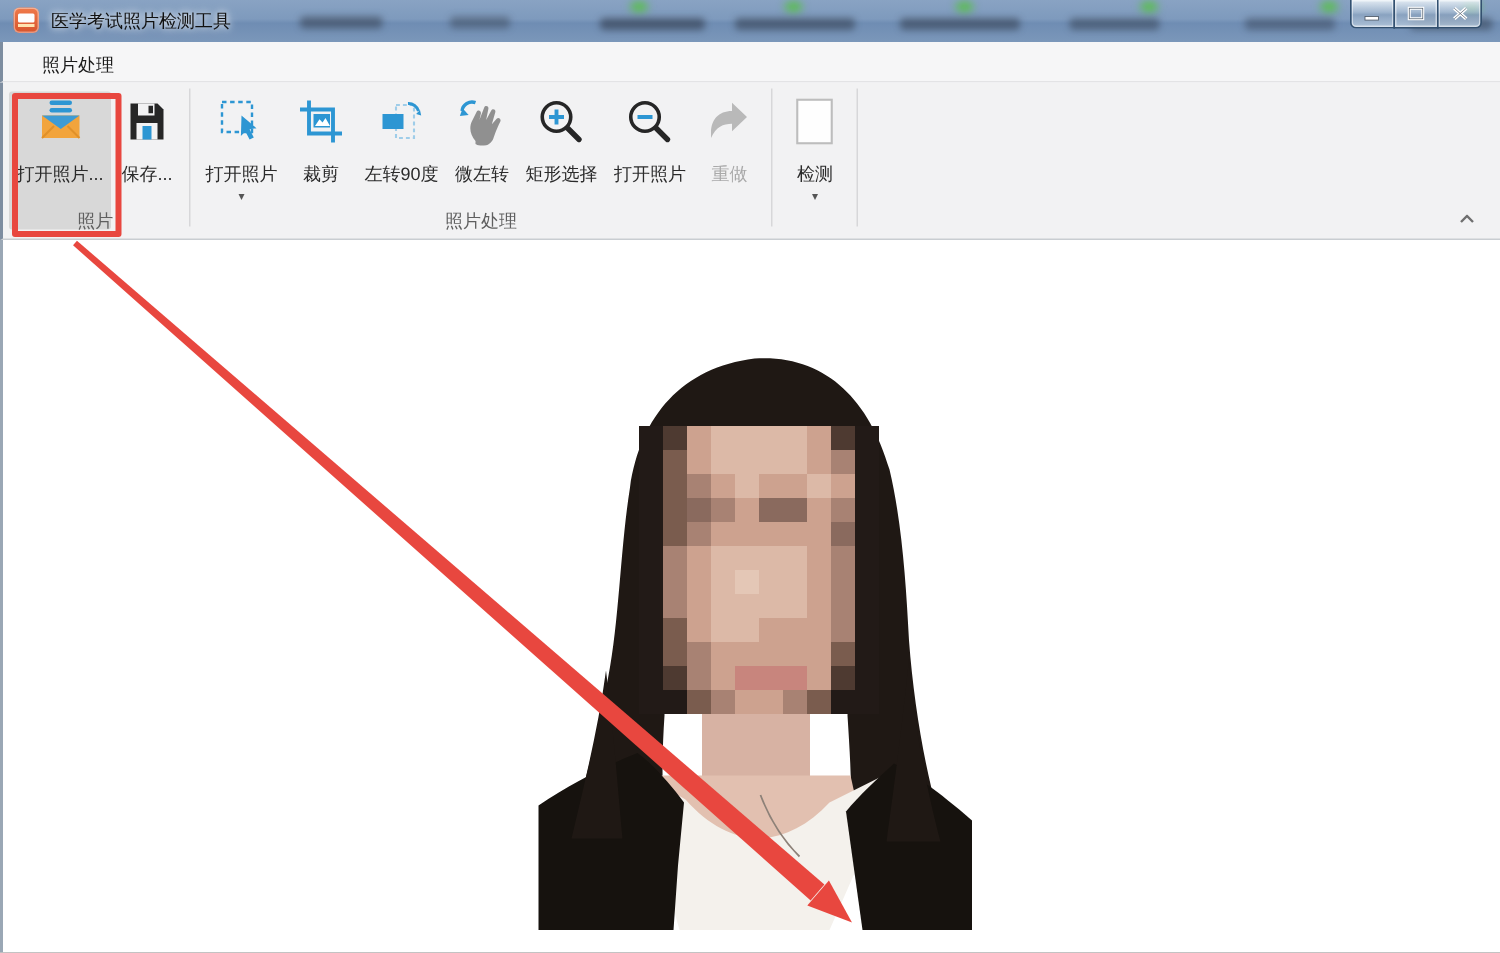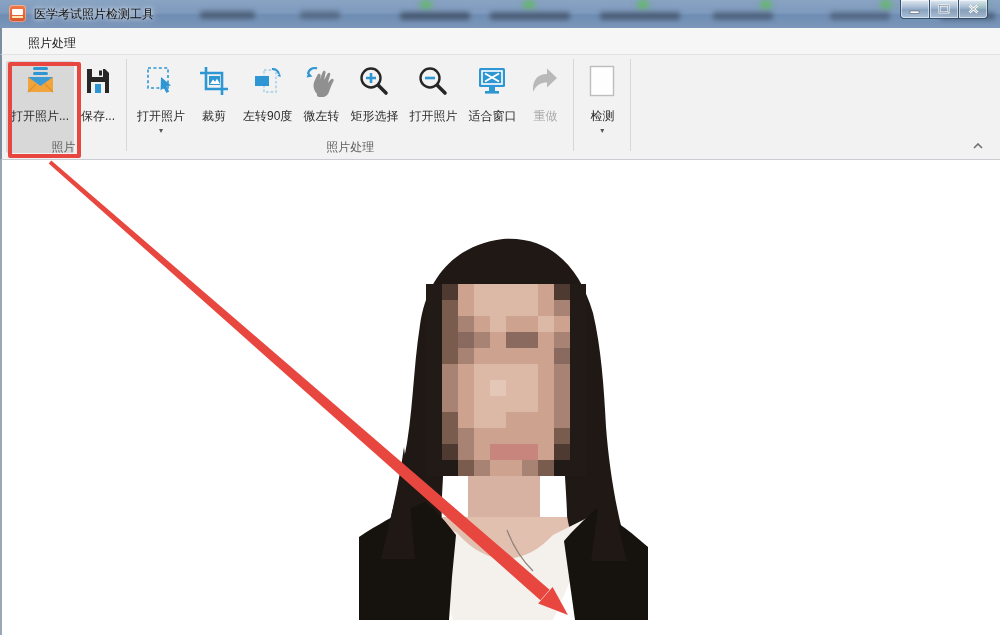--- a/index.html
+++ b/index.html
@@ -195,32 +195,20 @@
             <div class="rbtn">
               <span class="ricon">
                 <svg width="32" height="32" viewBox="0 0 32 32">
                   <circle cx="13" cy="13" r="9.5" fill="none" stroke="#262626" stroke-width="2.4"></circle>
                   <path d="M20.5 20.5l7.5 7.5" stroke="#262626" stroke-width="3.6" stroke-linecap="round"></path>
                   <path d="M8 13h10" stroke="#2d96d3" stroke-width="2.6"></path>
                 </svg>
               </span>
               <span class="rlabel">打开照片</span>
             </div>
-            <div class="rbtn">
-              <span class="ricon">
-                <svg width="32" height="32" viewBox="0 0 32 32">
-                  <rect x="3" y="3" width="26" height="19" rx="1.5" fill="#2d96d3"></rect>
-                  <rect x="6" y="6" width="20" height="13" fill="none" stroke="#fff" stroke-width="1.6"></rect>
-                  <path d="M9 8.5l14 8M23 8.5l-14 8" stroke="#fff" stroke-width="2"></path>
-                  <rect x="13" y="22" width="6" height="4" fill="#2d96d3"></rect>
-                  <rect x="9" y="26" width="14" height="2.6" fill="#2d96d3"></rect>
-                </svg>
-              </span>
-              <span class="rlabel">适合窗口</span>
-            </div>
             <div class="rbtn disabled">
               <span class="ricon">
                 <svg width="32" height="32" viewBox="0 0 32 32">
                   <path d="M28,13 L18,3.5 L18,9 C9,9 4,15 4,23.5 L4,27 C7.5,19.5 12,17.5 18,17.5 L18,22.5 Z" fill="#b9b9b9"></path>
                 </svg>
               </span>
               <span class="rlabel">重做</span>
             </div>
           </div>
           <div class="rgroup-label">照片处理</div>

